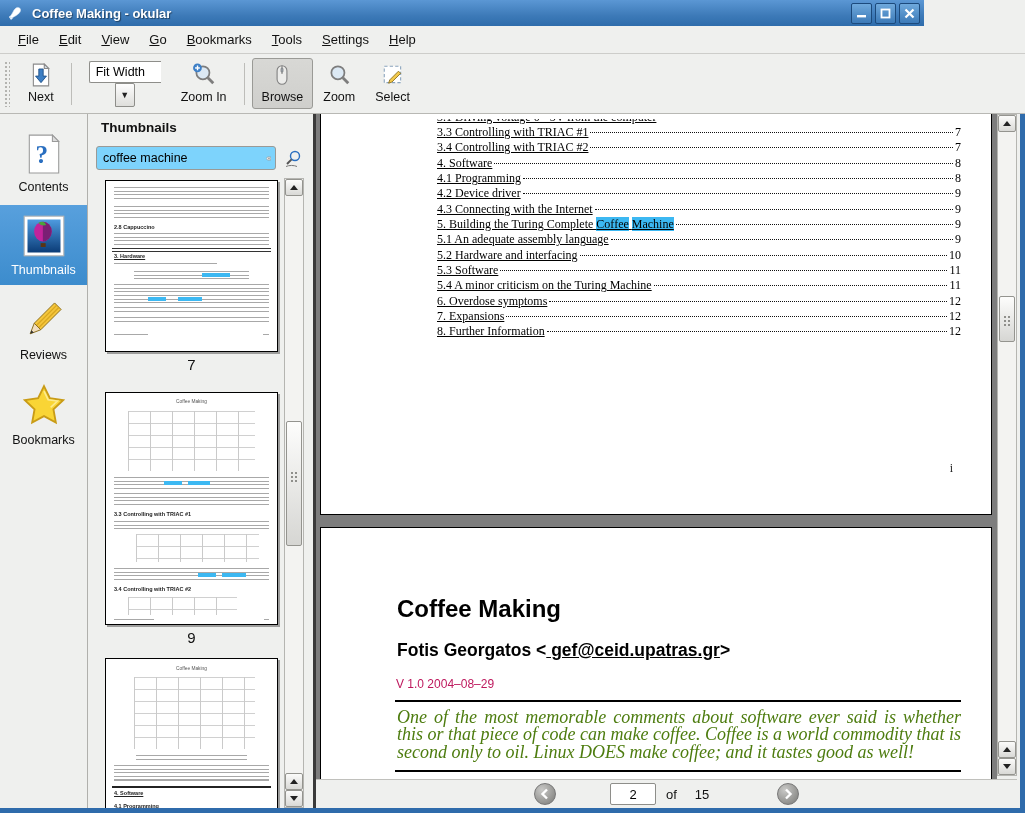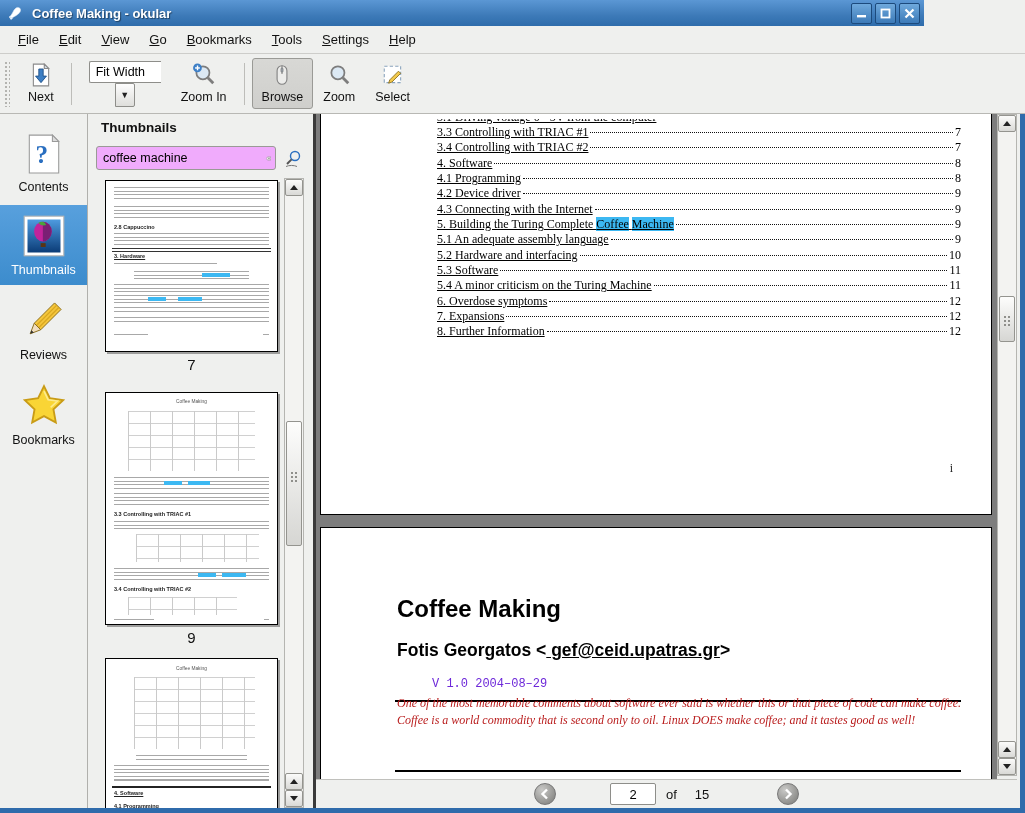--- a/index.html
+++ b/index.html
@@ -41,21 +41,21 @@
   #sidebar{position:absolute;left:0;top:114px;width:88px;height:694px;background:#eff0ee;
     border-right:1px solid #b0b0ac;box-sizing:border-box;padding-top:10px;}
   .side-item{display:flex;flex-direction:column;align-items:center;gap:5px;padding:9px 0 8px 0;margin-bottom:3px;}
   .side-item .lbl{font-size:12.5px;color:#111;}
   .side-item.selected{background:linear-gradient(#58a0dd,#3c8ccd);}
   .side-item.selected .lbl{color:#fff;}
 
   
   #thumbpanel{position:absolute;left:89px;top:114px;width:224px;height:694px;background:#eff0ee;}
   #thumbpanel .panel-title{position:absolute;left:12px;top:6px;font-weight:bold;font-size:13.5px;color:#111;}
-  #searchbox{position:absolute;left:7px;top:32px;width:180px;height:24px;background:#f0abfc;border:1px solid #9a9a96;
+  #searchbox{position:absolute;left:7px;top:32px;width:180px;height:24px;background:#7dd3fc;border:1px solid #9a9a96;
     border-radius:3px;display:flex;align-items:center;box-sizing:border-box;}
   #searchbox input{border:none;outline:none;flex:1;font-size:12.5px;font-family:inherit;padding-left:6px;background:transparent;}
   #searchbox .clear{margin-right:4px;}
   #filterbtn{position:absolute;left:193px;top:34px;width:22px;height:22px;display:flex;align-items:center;justify-content:center;}
 
   #thumblist{position:absolute;left:4px;top:62px;width:190px;height:632px;overflow:hidden;}
   .thumb-page{position:absolute;left:12px;width:173px;background:#fff;border:1px solid #000;
     box-shadow:2px 2px 0 rgba(90,90,90,.55);box-sizing:border-box;}
   .thumb-caption{position:absolute;width:173px;left:12px;text-align:center;font-size:15px;color:#111;}
   .tl{position:absolute;background:repeating-linear-gradient(to bottom,#a8a8a8 0 1.2px,transparent 1.2px 3.6px);}
@@ -97,24 +97,24 @@
   .toc-leader{flex:1;border-bottom:1.6px dotted #111;margin:0 2px;transform:translateY(-3px);}
   .toc-page{font-size:12px;}
   #toc-partial{height:6px;overflow:hidden;margin-bottom:0px;}
   #toc-partial .toc-row{margin-top:-9px;}
   #page1-footer{position:absolute;right:38px;top:347px;font-family:"Liberation Serif",serif;font-size:12px;color:#222;}
 
   
   #p2-title{position:absolute;left:76px;top:67px;font-family:"Liberation Sans",sans-serif;font-weight:bold;font-size:24px;color:#000;}
   #p2-author{position:absolute;left:76px;top:112px;font-family:"Liberation Sans",sans-serif;font-weight:bold;font-size:17.5px;color:#000;}
   #p2-author .email{text-decoration:underline;white-space:pre;}
-  #p2-version{position:absolute;left:75px;top:149px;font-family:Liberation Mono, monospace;font-size:12px;color:#6d28d9;margin-left:36px;}
+  #p2-version{position:absolute;left:75px;top:149px;font-family:Liberation Sans, sans-serif;font-size:12px;color:#be185d;}
   .p2-rule{position:absolute;left:74px;width:566px;height:2.2px;background:#000;}
-  #p2-abstract{position:absolute;left:76px;top:167px;width:564px;font-family:"Liberation Serif",serif;
-    font-style:italic;font-size:12px;line-height:17.4px;color:#b91c1c;text-align:justify;}
+  #p2-abstract{position:absolute;left:76px;top:181px;width:564px;font-family:"Liberation Serif",serif;
+    font-style:italic;font-size:18px;line-height:17.4px;color:#4d7c0f;text-align:justify;}
 
   
   #mainscroll{position:absolute;left:997px;top:114px;width:20px;height:662px;background:#f3f3f1;border:1px solid #b5b5b1;box-sizing:border-box;}
 
   
   #navbar{position:absolute;left:316px;top:779px;width:704px;height:29px;background:#eff0ee;border-top:1px solid #c0c0bc;
     display:flex;align-items:center;box-sizing:border-box;}
   .navcircle{width:22px;height:22px;border-radius:50%;background:radial-gradient(circle at 35% 30%,#c9c9c7,#8d8d8a 75%);
     border:1px solid #777;display:flex;align-items:center;justify-content:center;box-sizing:border-box;}
   #pageinput{width:46px;height:22px;border:1px solid #8e8e8a;border-radius:2px;background:#fff;text-align:center;

